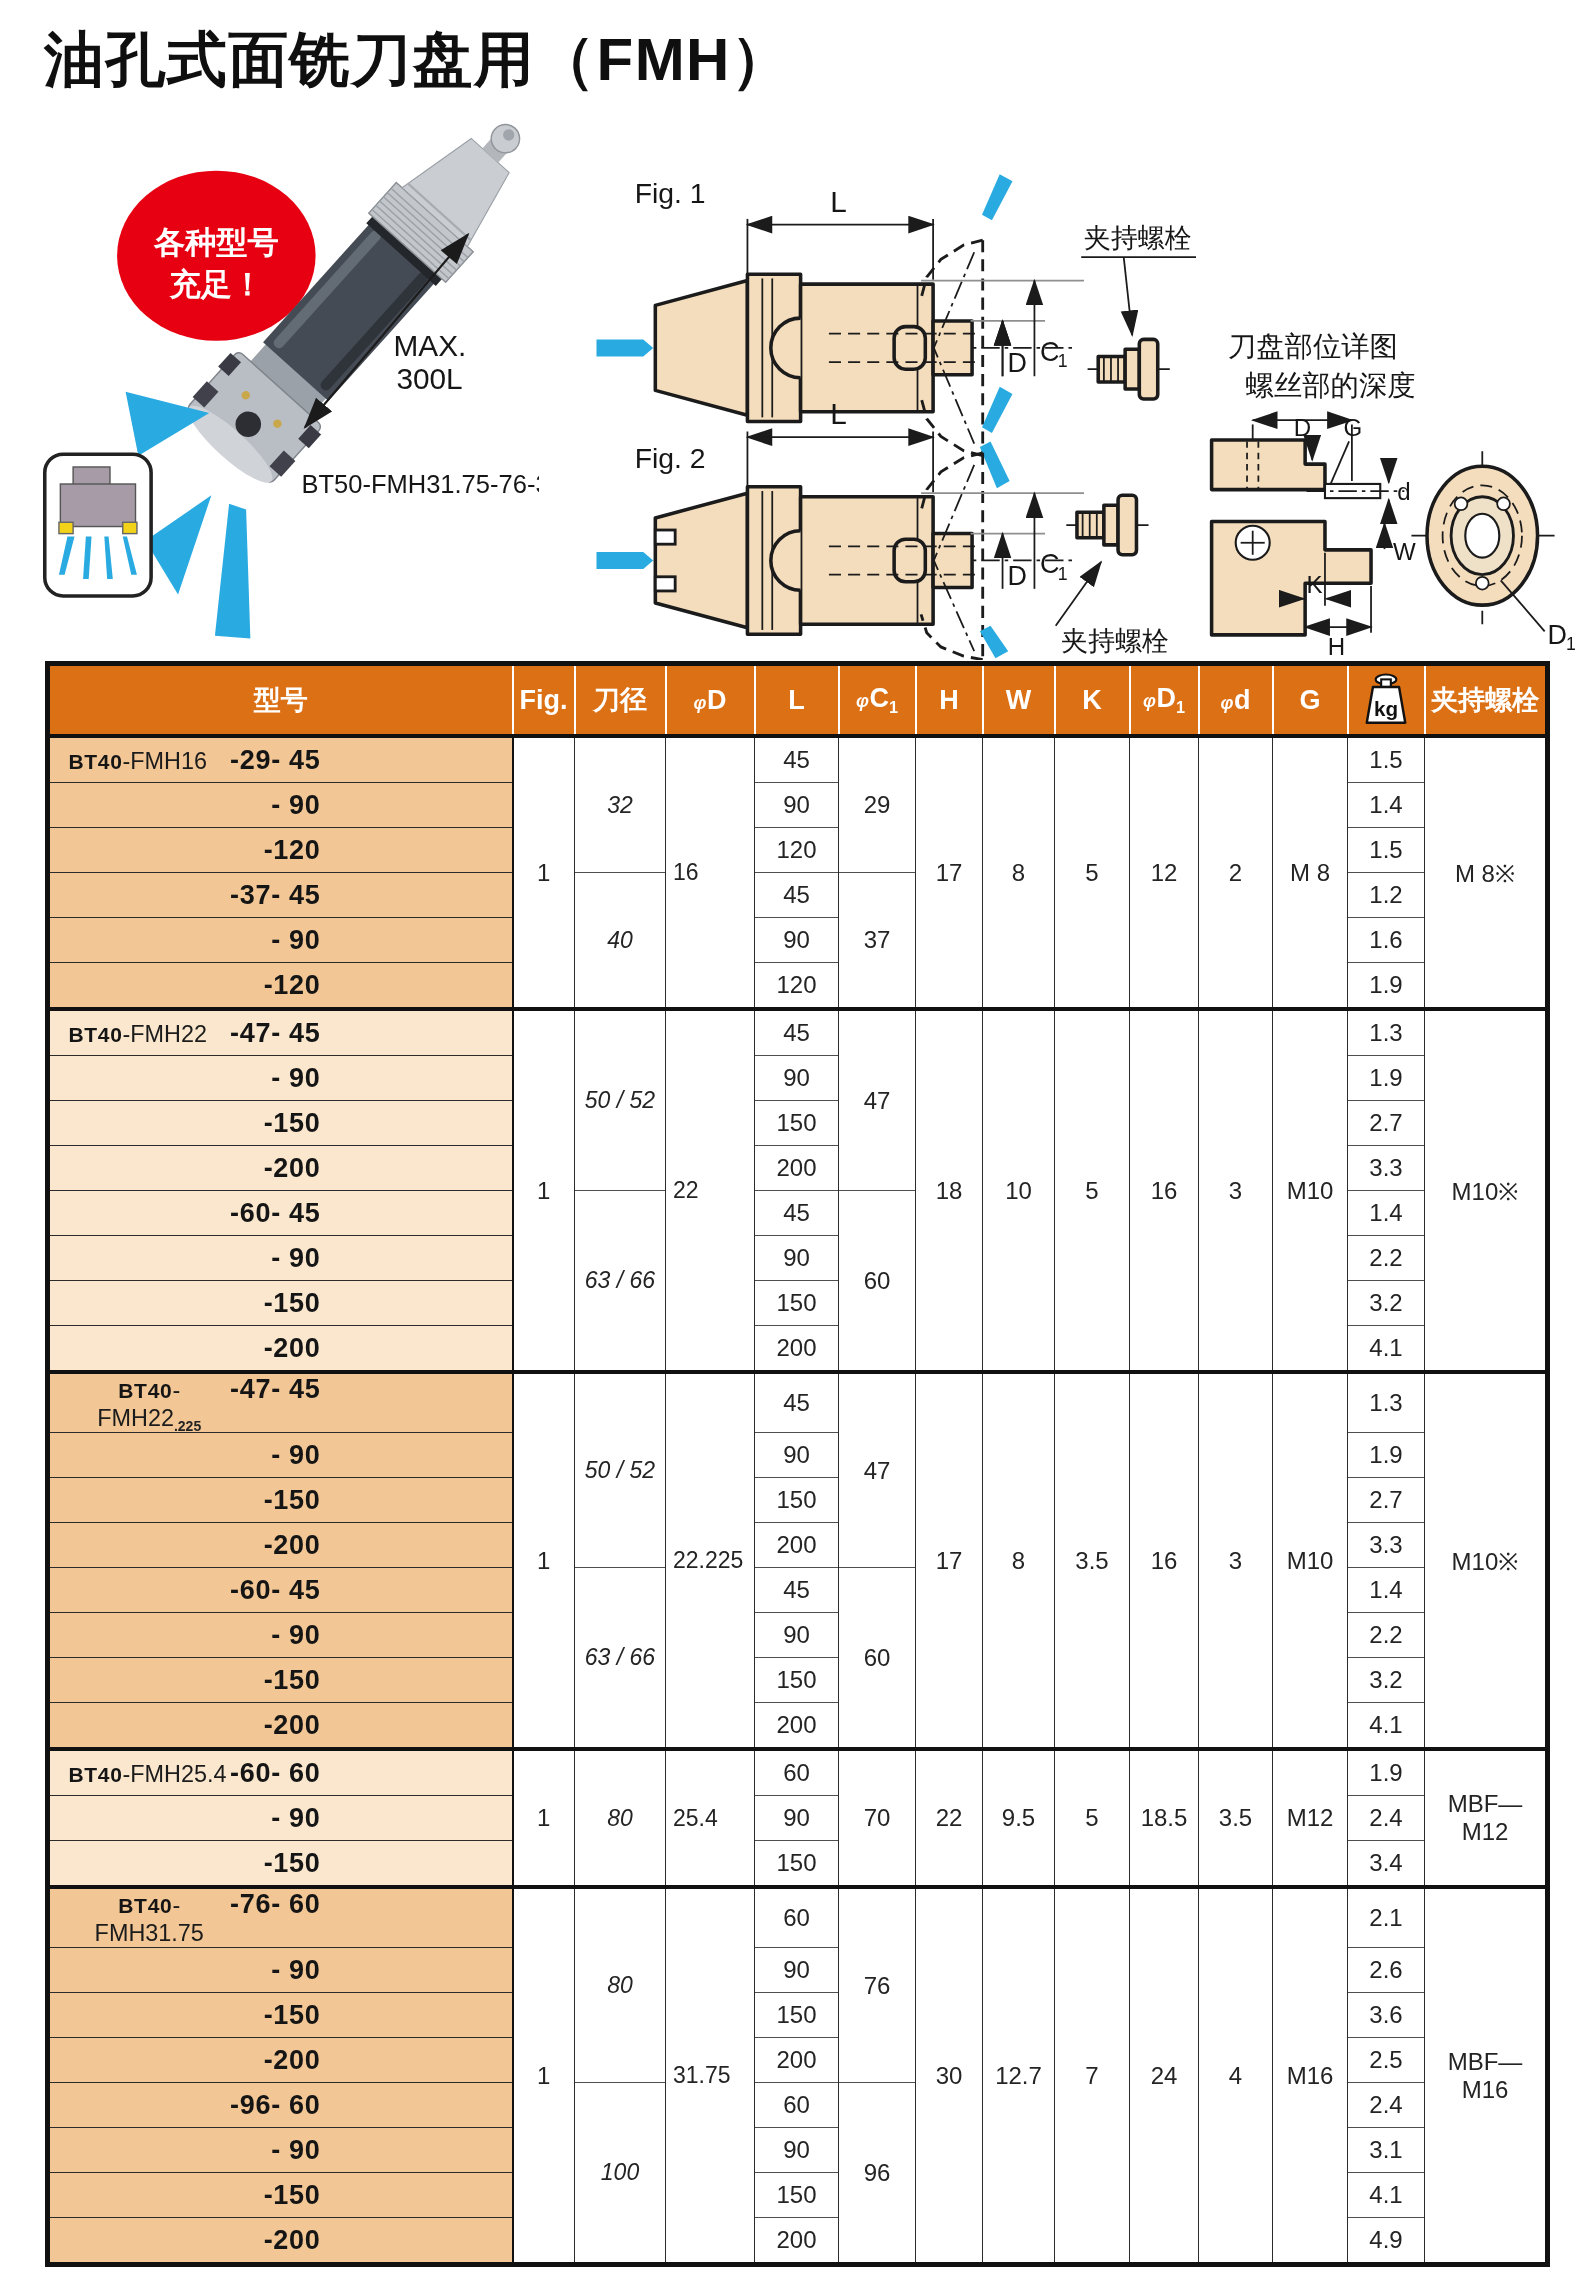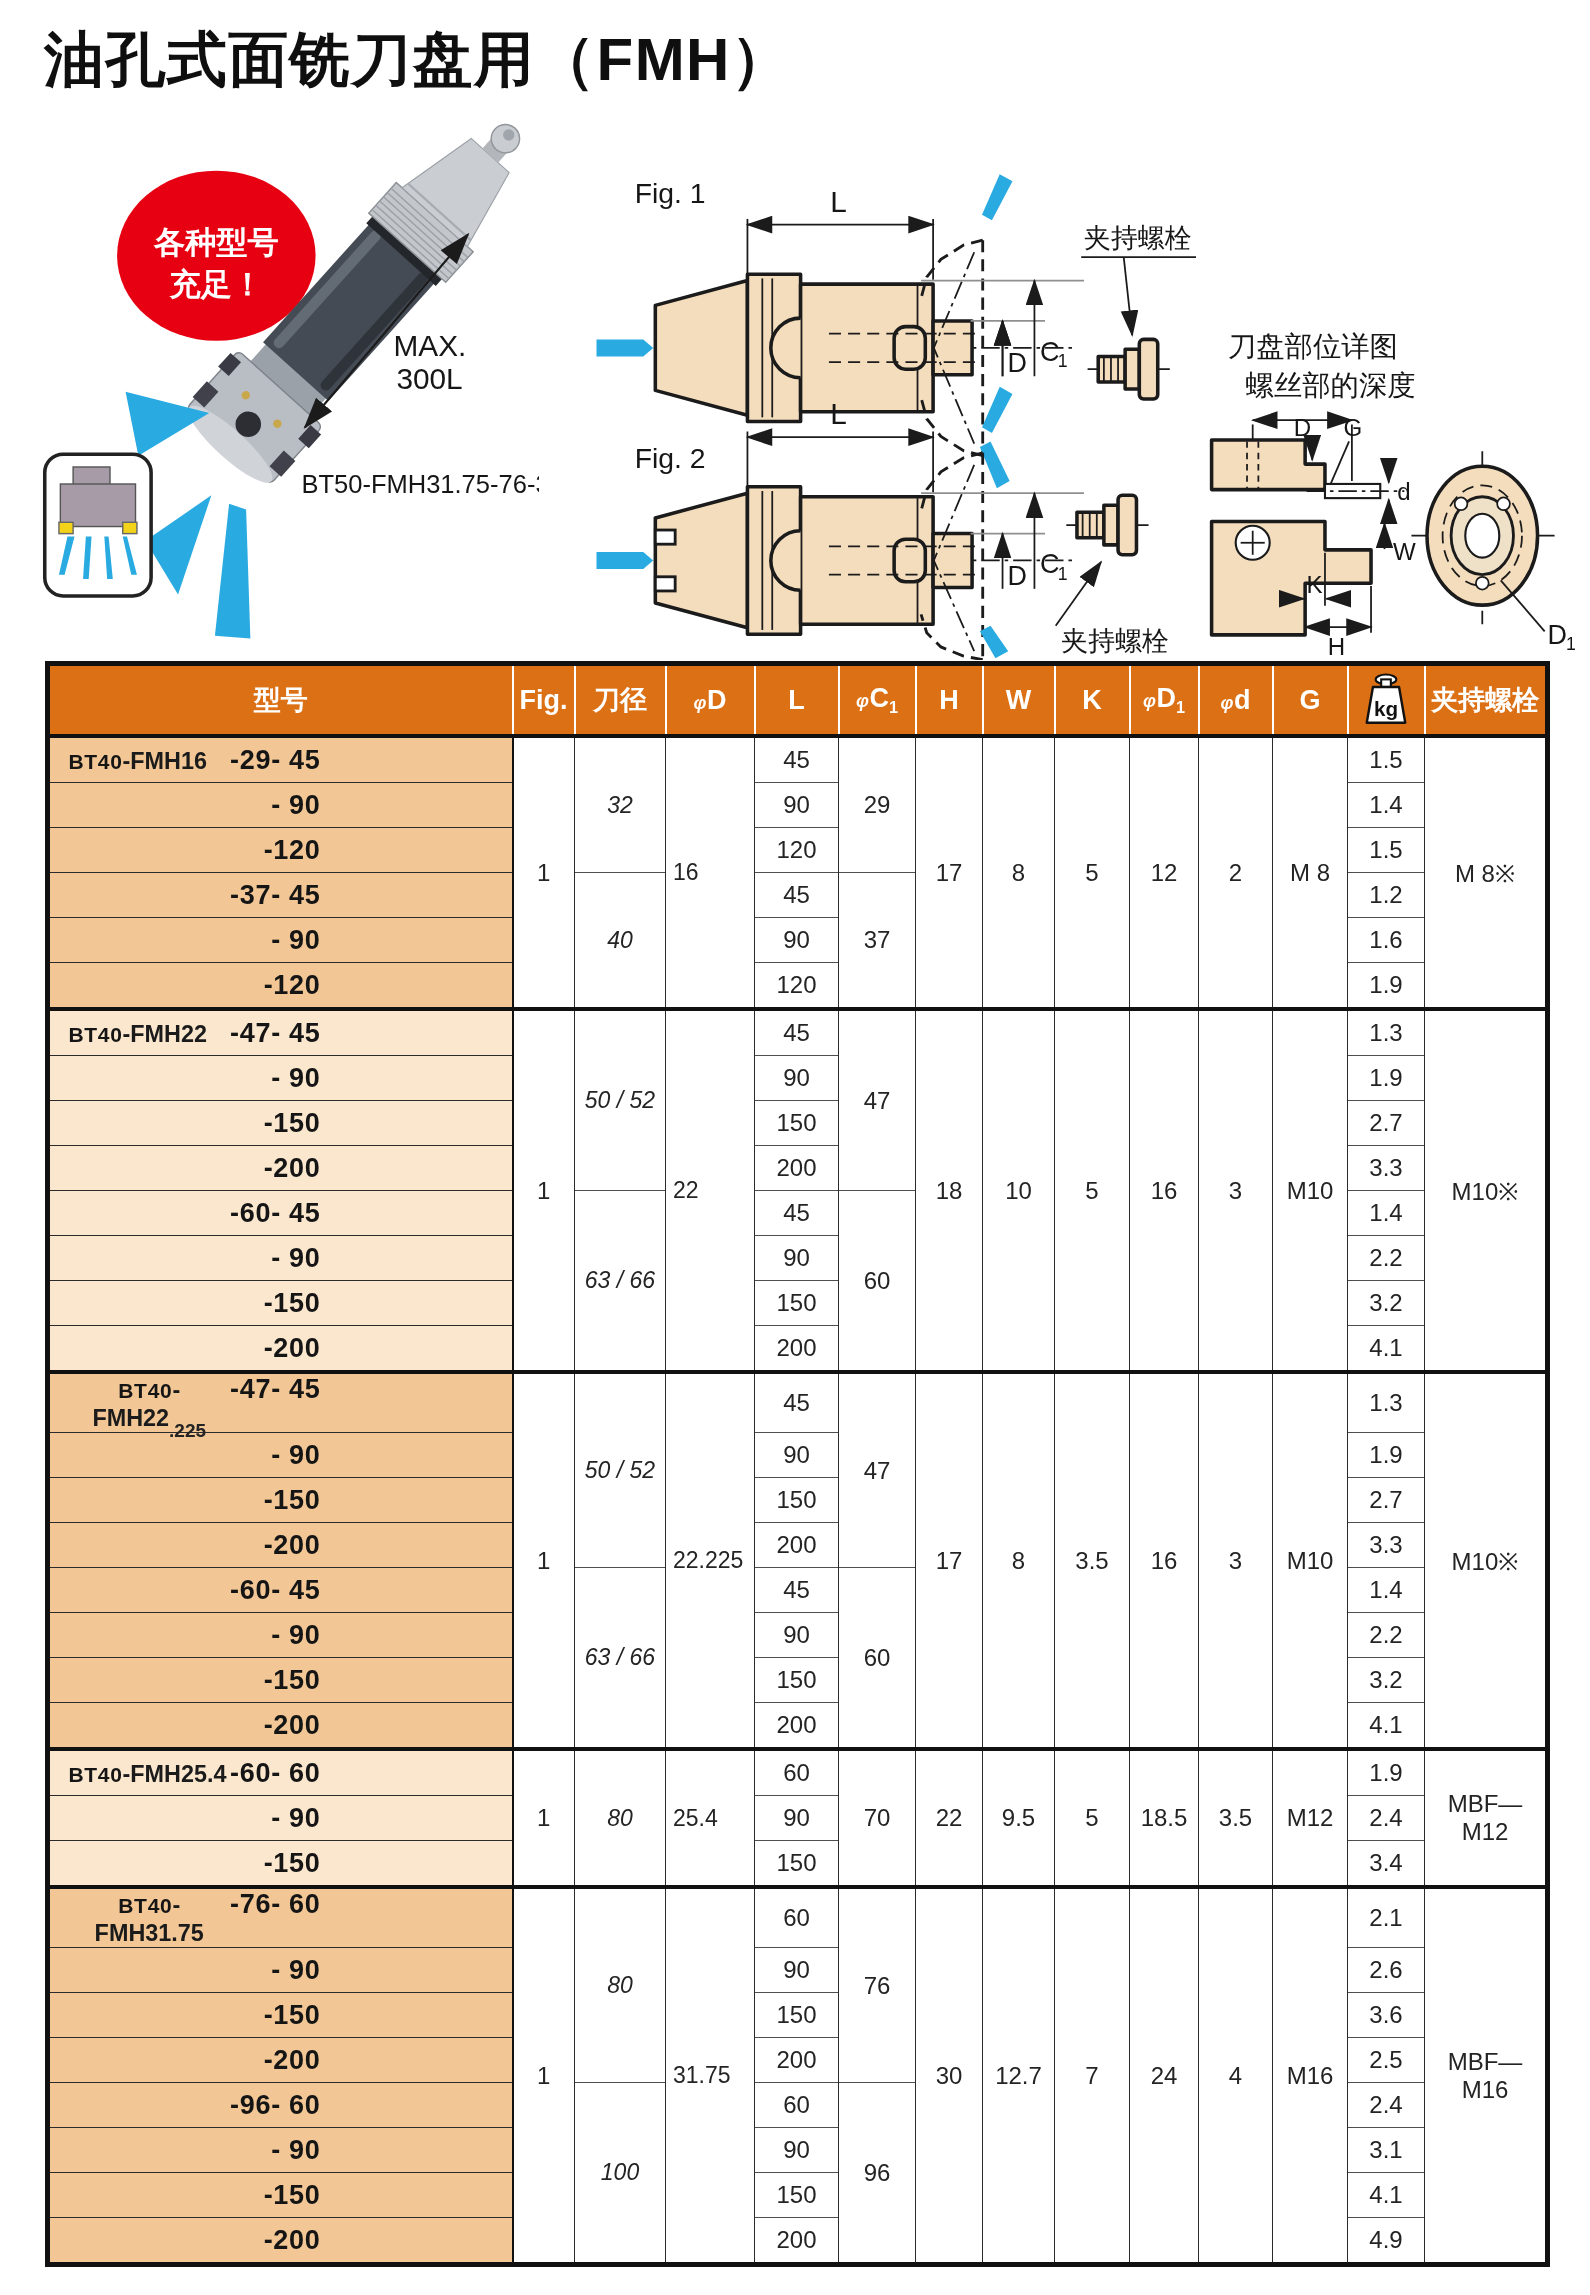--- a/index.html
+++ b/index.html
@@ -37,22 +37,22 @@
      border-left:1.4px solid #2b2b2b;border-right:1.4px solid #2b2b2b;padding:0;}
   tr.bf > td{border-top:4.3px solid #111;}
   td.c-model{border-right:2.1px solid #111;border-top:1.4px solid #2b2b2b;}
   td.c-L,td.c-kg,td.c-dia,td.c-c1{border-top:1.4px solid #4f4f4f;}
   td.dark{background:var(--peach,#F2C795);}
   td.light{background:var(--cream,#FAE7CD);}
   td.c-phiD{text-align:left;padding-left:7px;font-size:23px;}
   td.c-dia{font-size:23px;font-style:italic;}
   .model-in{display:flex;align-items:baseline;padding:0 191px 0 18.4px;}
   .bt{font-size:21px;font-weight:800;color:#151515;letter-spacing:0.7px;}
-  .fmh{font-size:23.4px;font-weight:700;color:#1b1b1b;}
-  .fmhsub{font-size:19px;font-weight:700;position:relative;top:11px;}
+  .fmh{font-size:23.4px;font-weight:400;color:#1b1b1b;}
+  .fmhsub{font-size:14px;font-weight:700;position:relative;top:5px;}
   .msize{margin-left:auto;font-size:27px;font-weight:800;color:#151515;letter-spacing:0.7px;white-space:pre;}
   .kgicon{width:44px;height:54px;display:inline-block;vertical-align:middle;}
   .kg-label{font-size:30px;font-weight:700;fill:#111;}
 </style>
 </head>
 <body>
 
 <div class="abs" id="page-title">油孔式面铣刀盘用（FMH）</div>
 
 <svg class="abs" style="left:39px;top:121px;" width="500" height="553" viewBox="0 0 705 780">

